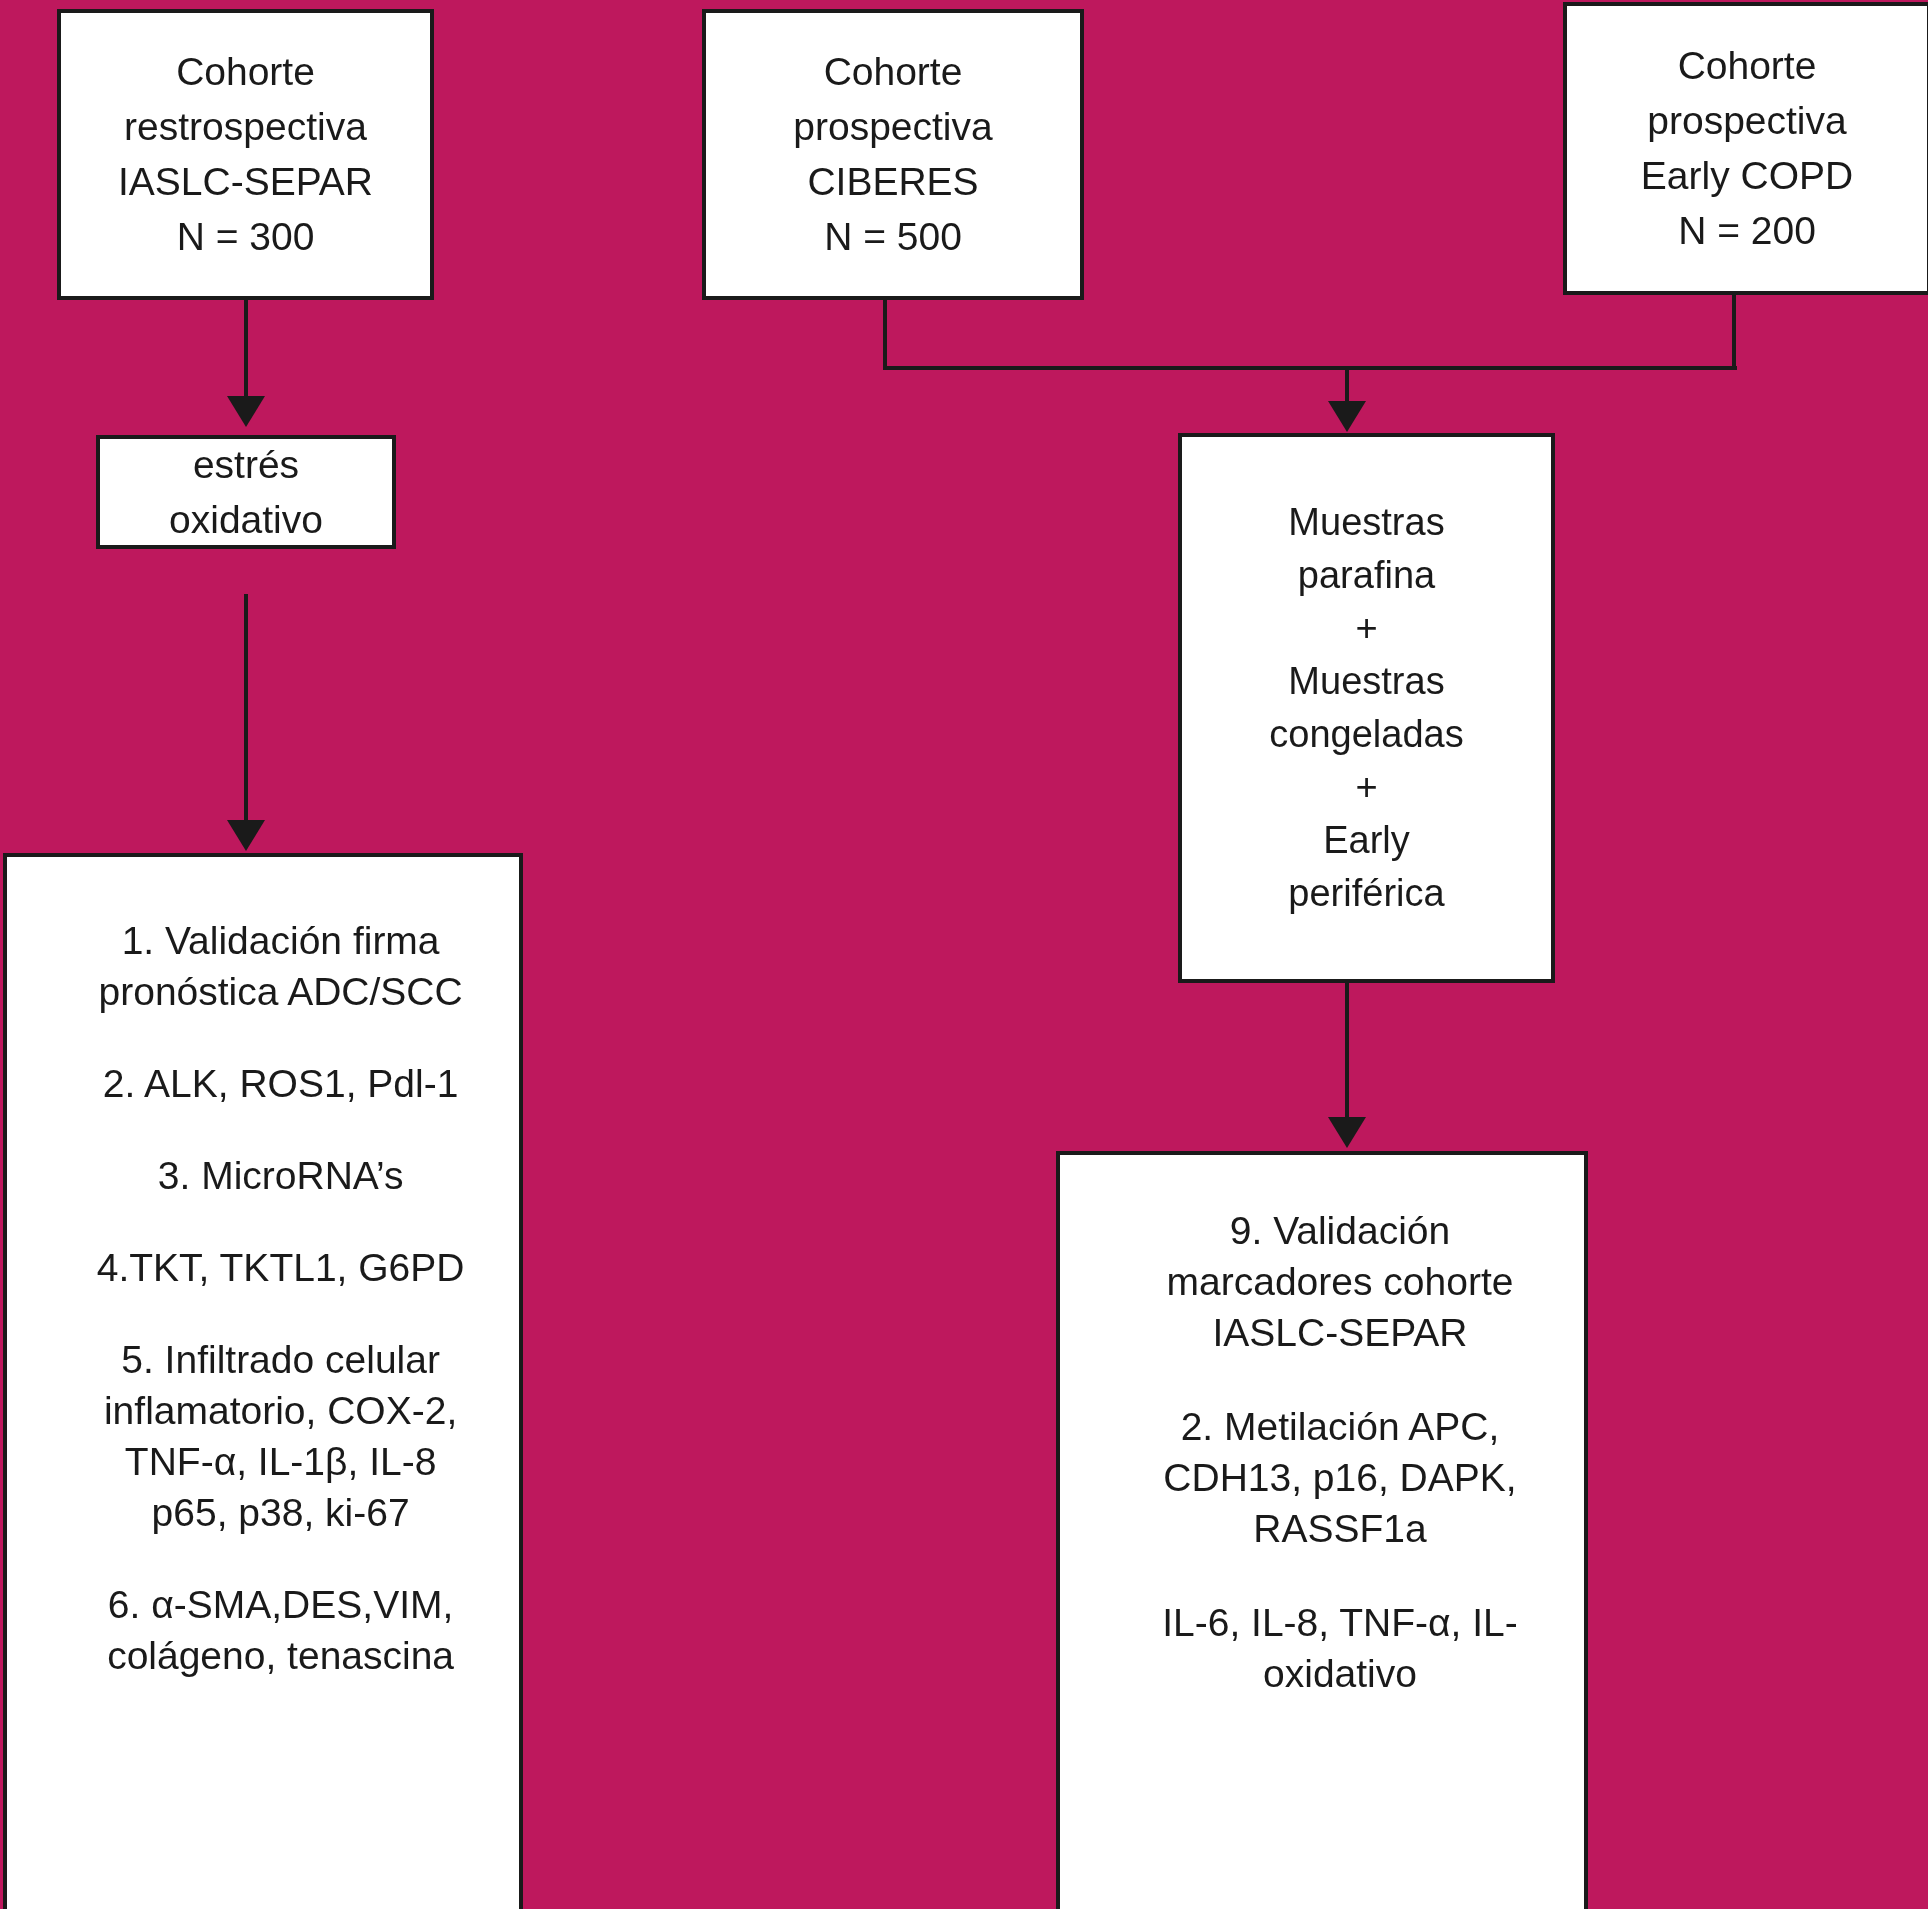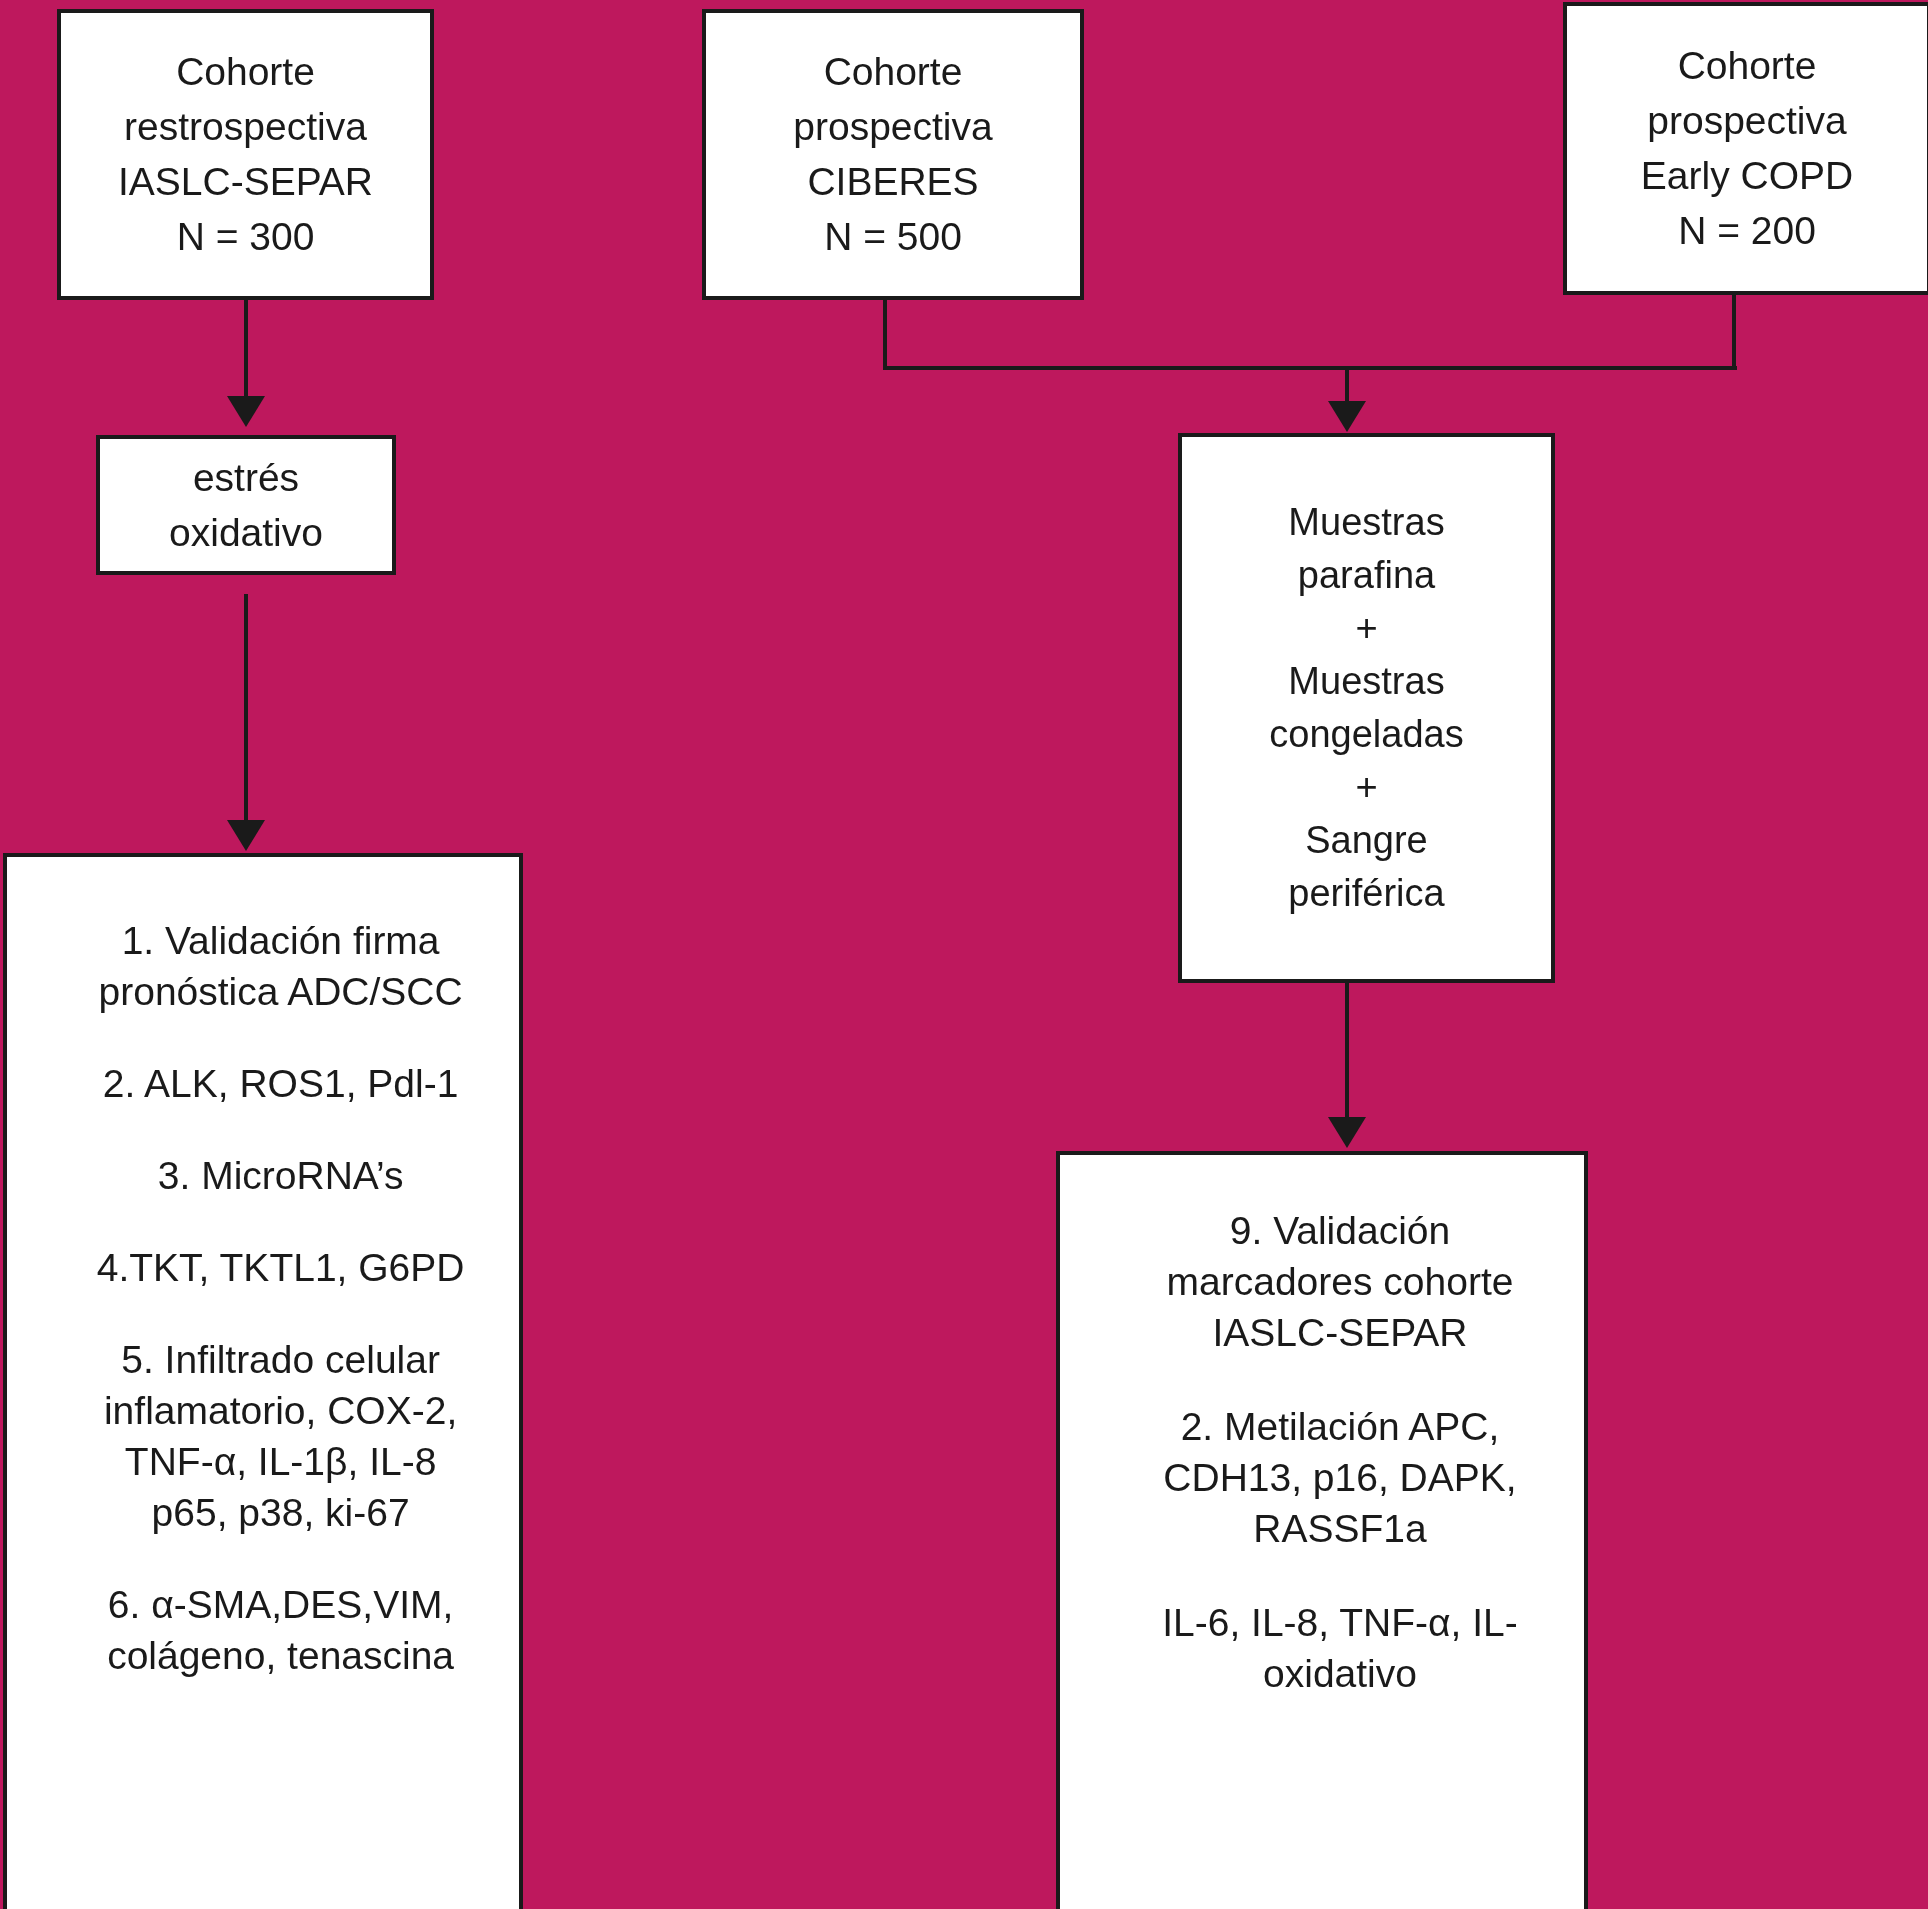--- a/index.html
+++ b/index.html
@@ -33,21 +33,21 @@
     display: block;
     white-space: nowrap;
   }
   .box.txt-44 .line { font-size: 38px; line-height: 53px; }
   .box.txt-46 .line { font-size: 39px; line-height: 55px; }
 
   
   #node-retro      { left: 57px;  top: 8.6px;   width: 377px;  height: 291px; }
   #node-ciberes    { left: 702px; top: 8.6px;   width: 382px;  height: 291px; }
   #node-earlycopd  { left: 1563px;top: 1.7px;    width: 368px;  height: 293px; }
-  #node-oxstress   { left: 96px; top: 435px;  width: 300px;  height: 140px; }
+  #node-oxstress   { left: 96px; top: 435px;  width: 300px;  height: 114px; }
   #node-leftlist   { left: 2.6px;   top: 853px;  width: 520px;  height: 1073px; }
   #node-muestras   { left: 1178px;top: 433px;  width: 377px;  height: 550px; }
   #node-rightlist  { left: 1056px;top: 1151px; width: 532px;  height: 770px; }
 
   
   .listbox {
     justify-content: flex-start;
     padding-top: 58px;
   }
   .listbox .para {
@@ -136,21 +136,21 @@
     <span class="line">oxidativo</span>
   </div>
 
   <div class="box txt-44" id="node-muestras">
     <span class="line">Muestras</span>
     <span class="line">parafina</span>
     <span class="line">+</span>
     <span class="line">Muestras</span>
     <span class="line">congeladas</span>
     <span class="line">+</span>
-    <span class="line">Sangre</span>
+    <span class="line">Early</span>
     <span class="line">periférica</span>
   </div>
 
   <div class="box listbox" id="node-leftlist">
 
     <div class="para">
       <span class="line">1. Validación firma</span>
       <span class="line">pronóstica ADC/SCC</span>
     </div>
 

